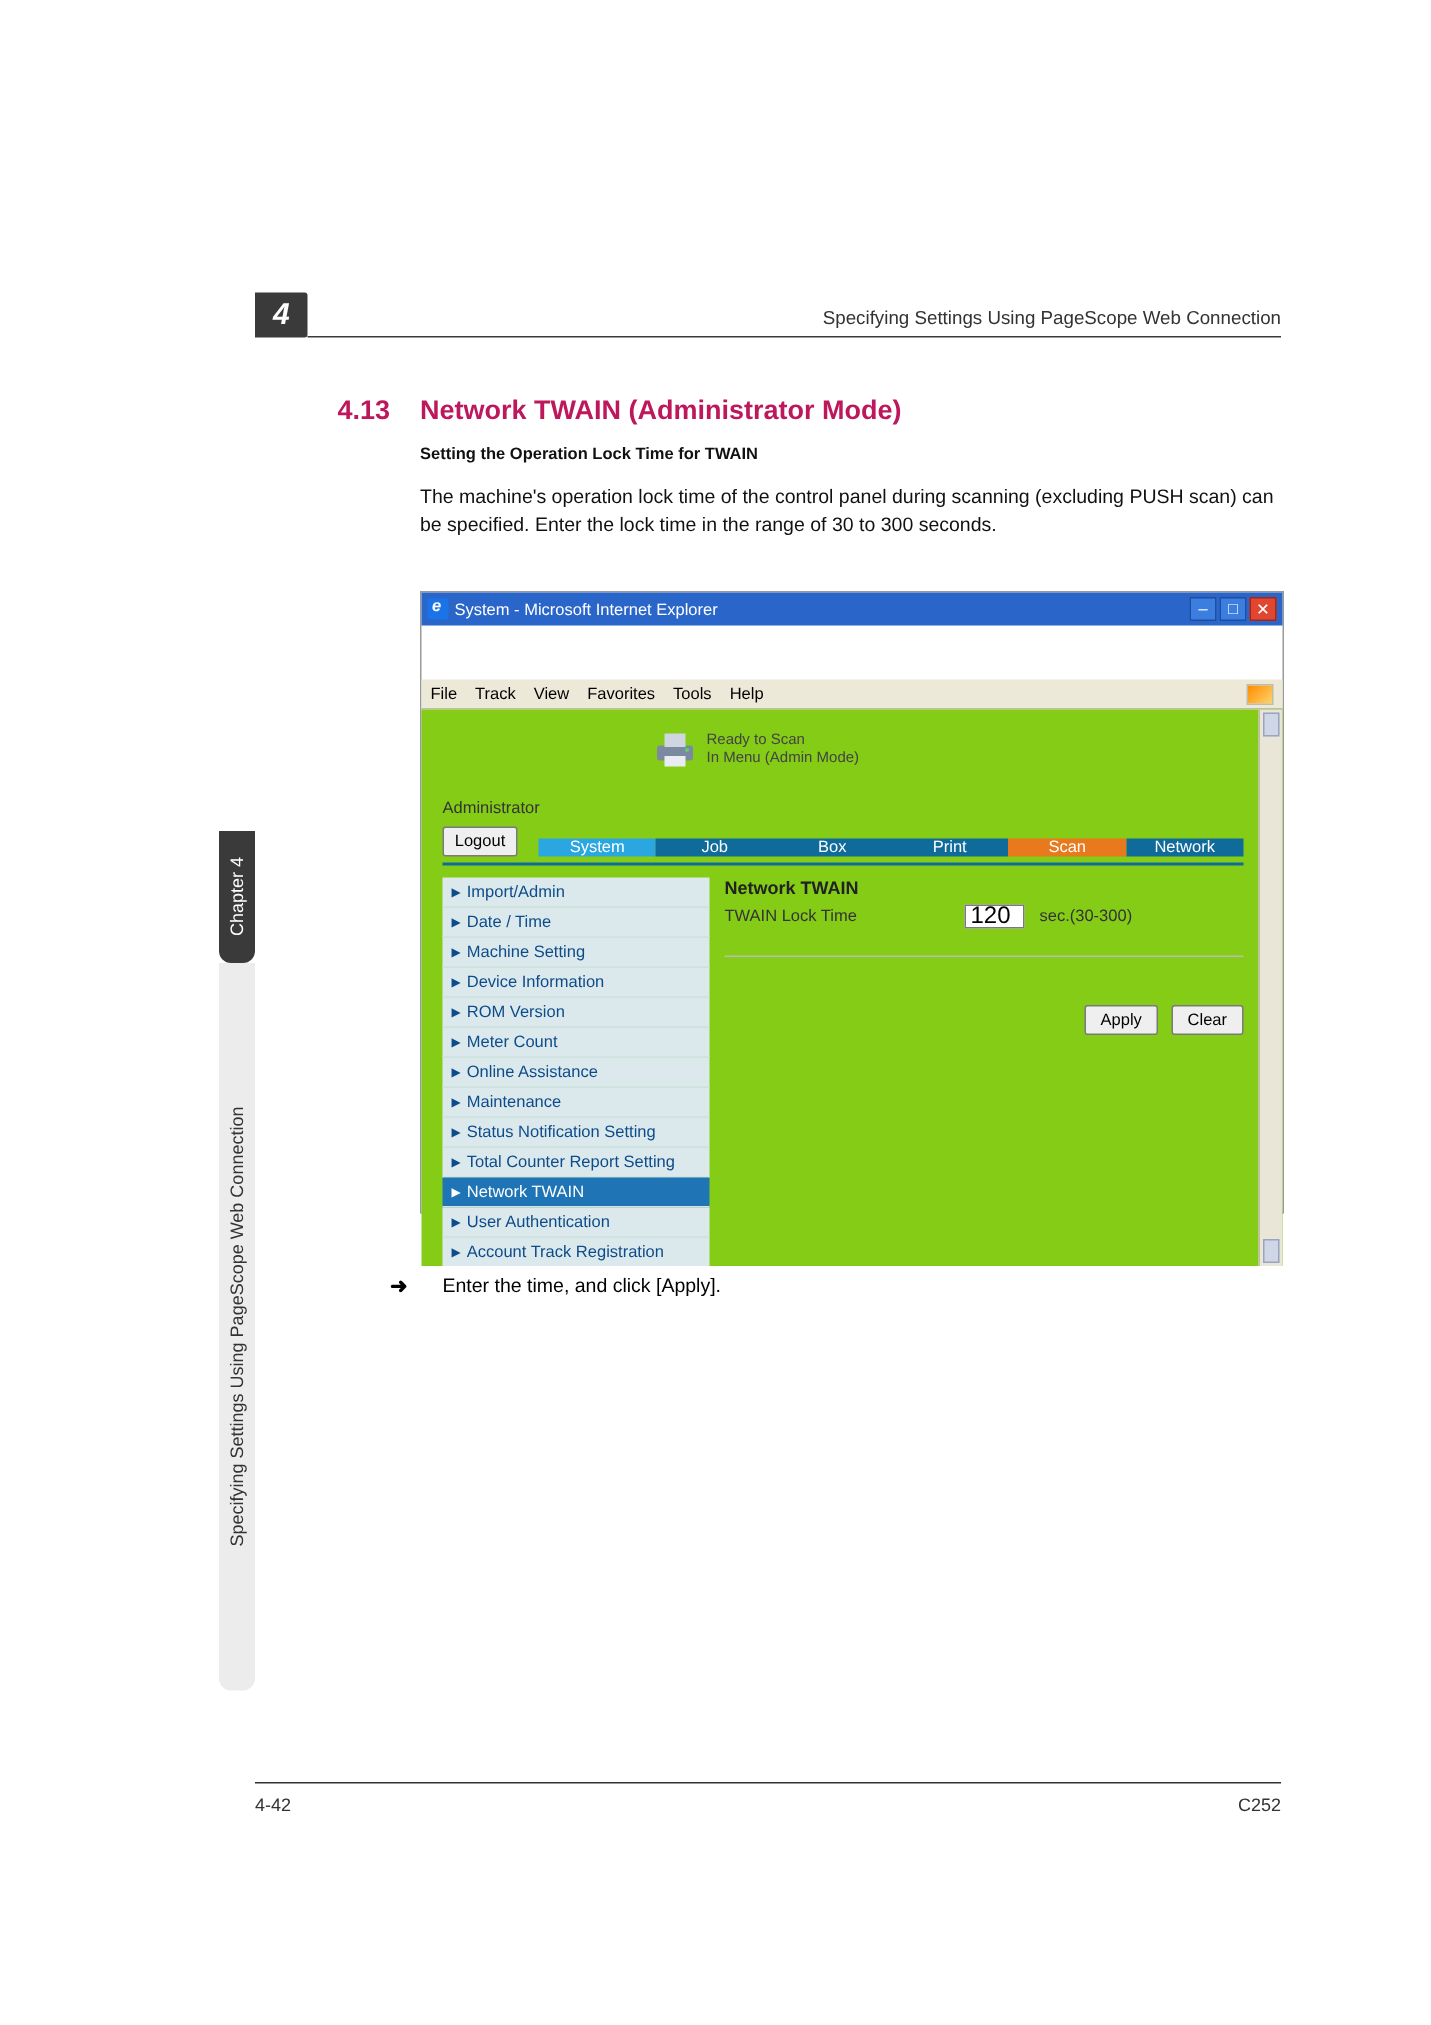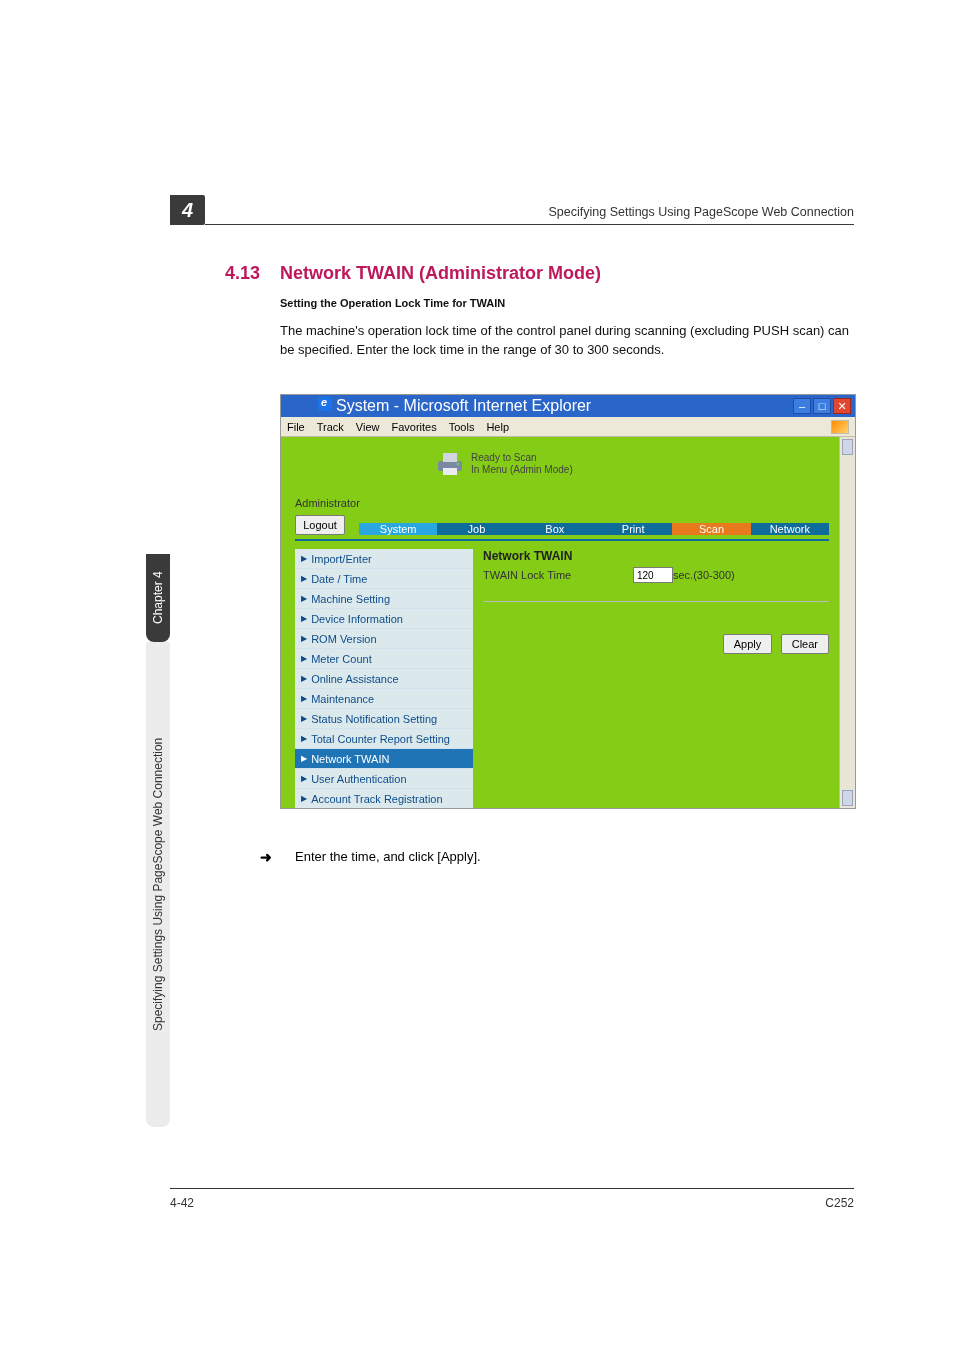--- a/index.html
+++ b/index.html
@@ -49,27 +49,27 @@
 
   
   .shot {
     position: absolute; left: 280px; top: 394px; width: 576px; height: 415px;
     border: 1px solid #999;
   }
   .shot .titlebar {
     height: 22px; background: linear-gradient(#2a66c9, #2a66c9); display: flex; align-items: center; padding: 0 4px;
     justify-content: space-between;
   }
-  .shot .titlebar .ttxt { color: #fff; font-size: 16px; display: flex; align-items: flex-start; gap: 4px; margin-left: 33px; }
+  .shot .titlebar .ttxt { color: #fff; font-size: 11px; display: flex; align-items: flex-end; gap: 4px; }
   .shot .titlebar .ie-icon { width: 14px; height: 14px; background: #1b73e8; border-radius: 2px; position: relative; }
   .shot .titlebar .ie-icon::after { content:"e"; position:absolute; left:3px; top:-1px; color:#fff; font-size:11px; font-weight:bold; font-style:italic;}
   .shot .winbtns { display: flex; gap: 2px; }
   .shot .winbtn { width: 18px; height: 16px; background: #3c7de0; border: 1px solid #1f4ea0; display: flex; align-items:center; justify-content:center; font-size:11px; color:#fff; }
   .shot .winbtn.close { background: #e04630; border-color:#a0281a; }
-  .shot .menubar { background:#ece9d8; height:20px; display:flex; align-items:center; font-size:11px; gap:12px; padding:0 6px; border-bottom:1px solid #c0bca8;}
+  .shot .menubar { background:#ece9d8; height:20px; display:flex; align-items:center; font-size:11px; gap:12px; padding:0 6px; border-bottom:1px solid #c0bca8;margin-top:36px;}
   .shot .menubar .ieflag { margin-left:auto; width:18px; height:14px; background: linear-gradient(135deg,#ff8c00,#ffd36b); border:1px solid #c0bca8; position:relative;}
   .shot .content { position: relative; background:#84cc16; height: calc(100% - 42px); overflow:hidden;}
 
   .shot .statusarea { position:absolute; left:154px; top:14px; display:flex; align-items:center; gap:6px;}
   .shot .printer-icon svg { display:block; }
   .shot .statuslines { font-size:10px; color:#444; line-height:12px; }
 
   .shot .adminlabel { position:absolute; left:14px; top:60px; font-size:11px; color:#333; }
   .shot .logoutbtn { position:absolute; left:14px; top:78px; width:50px; height:20px; font-size:11px; background:#efefef; border:1px solid #7a7a7a; border-radius:2px; display:flex; align-items:center; justify-content:center;}
 
@@ -80,23 +80,23 @@
   .shot .tabline { position:absolute; left:14px; right:26px; top:102px; height:2px; background:#0f6b9a;}
 
   .shot .leftnav { position:absolute; left:14px; top:112px; width:178px; font-size:11px;}
   .shot .leftnav .navitem { height:20px; display:flex; align-items:center; padding:0 6px; border-bottom:1px solid #cfe2ee; background:#dce9ec; color:#0d4c8a; cursor:pointer;}
   .shot .leftnav .navitem::before { content:"\25B6"; font-size:8px; margin-right:4px; color:#0d4c8a;}
   .shot .leftnav .navitem.sel { background:#1f74b5; color:#fff;}
   .shot .leftnav .navitem.sel::before { color:#fff;}
 
   .shot .mainpane { position:absolute; left:202px; top:112px; right:26px;}
   .shot .mainpane .mp-title { font-size:12px; font-weight:bold; color:#222; margin-bottom:4px;}
-  .shot .mainpane .row { display:flex; align-items:center; font-size:11px; color:#333; margin-top:2px;}
+  .shot .mainpane .row { display:flex; align-items:center; font-size:11px; color:#333; gap:10px; margin-top:2px;}
   .shot .mainpane .row .lbl { width:150px;}
-  .shot .mainpane .row input[type=text] { width:40px; height:16px; font-size:10px; border:1px solid #7a7a7a; padding:0 3px;}
+  .shot .mainpane .row input[type=text] { width:40px; height:16px; font-size:16px; border:1px solid #7a7a7a; padding:0 3px;}
   .shot .mainpane .hr { border:0; border-top:1px solid #bbb; margin:18px 0 8px 0;}
   .shot .mainpane .btnrow { text-align:right;margin-top:32px; }
   .shot .mainpane .btnrow button { font-size:11px; height:20px; padding:0 10px; background:#efefef; border:1px solid #7a7a7a; border-radius:2px; margin-left:4px;}
 
   .shot .rightscroll { position:absolute; right:0; top:0; bottom:0; width:16px; background:#e9e6d8; border-left:1px solid #c0bca8;}
   .shot .rightscroll::before { content:""; position:absolute; left:2px; right:2px; top:2px; height:14px; background:#cfd6e6; border:1px solid #9aa4bd;}
   .shot .rightscroll::after  { content:""; position:absolute; left:2px; right:2px; bottom:2px; height:14px; background:#cfd6e6; border:1px solid #9aa4bd;}
 </style>
 </head>
 <body>
@@ -161,21 +161,21 @@
         <div class="tab sel">System</div>
         <div class="tab">Job</div>
         <div class="tab">Box</div>
         <div class="tab">Print</div>
         <div class="tab scan">Scan</div>
         <div class="tab">Network</div>
       </div>
       <div class="tabline"></div>
 
       <div class="leftnav">
-        <div class="navitem">Import/Enter</div>
+        <div class="navitem">Import/Admin</div>
         <div class="navitem">Date / Time</div>
         <div class="navitem">Machine Setting</div>
         <div class="navitem">Device Information</div>
         <div class="navitem">ROM Version</div>
         <div class="navitem">Meter Count</div>
         <div class="navitem">Online Assistance</div>
         <div class="navitem">Maintenance</div>
         <div class="navitem">Status Notification Setting</div>
         <div class="navitem">Total Counter Report Setting</div>
         <div class="navitem sel">Network TWAIN</div>

